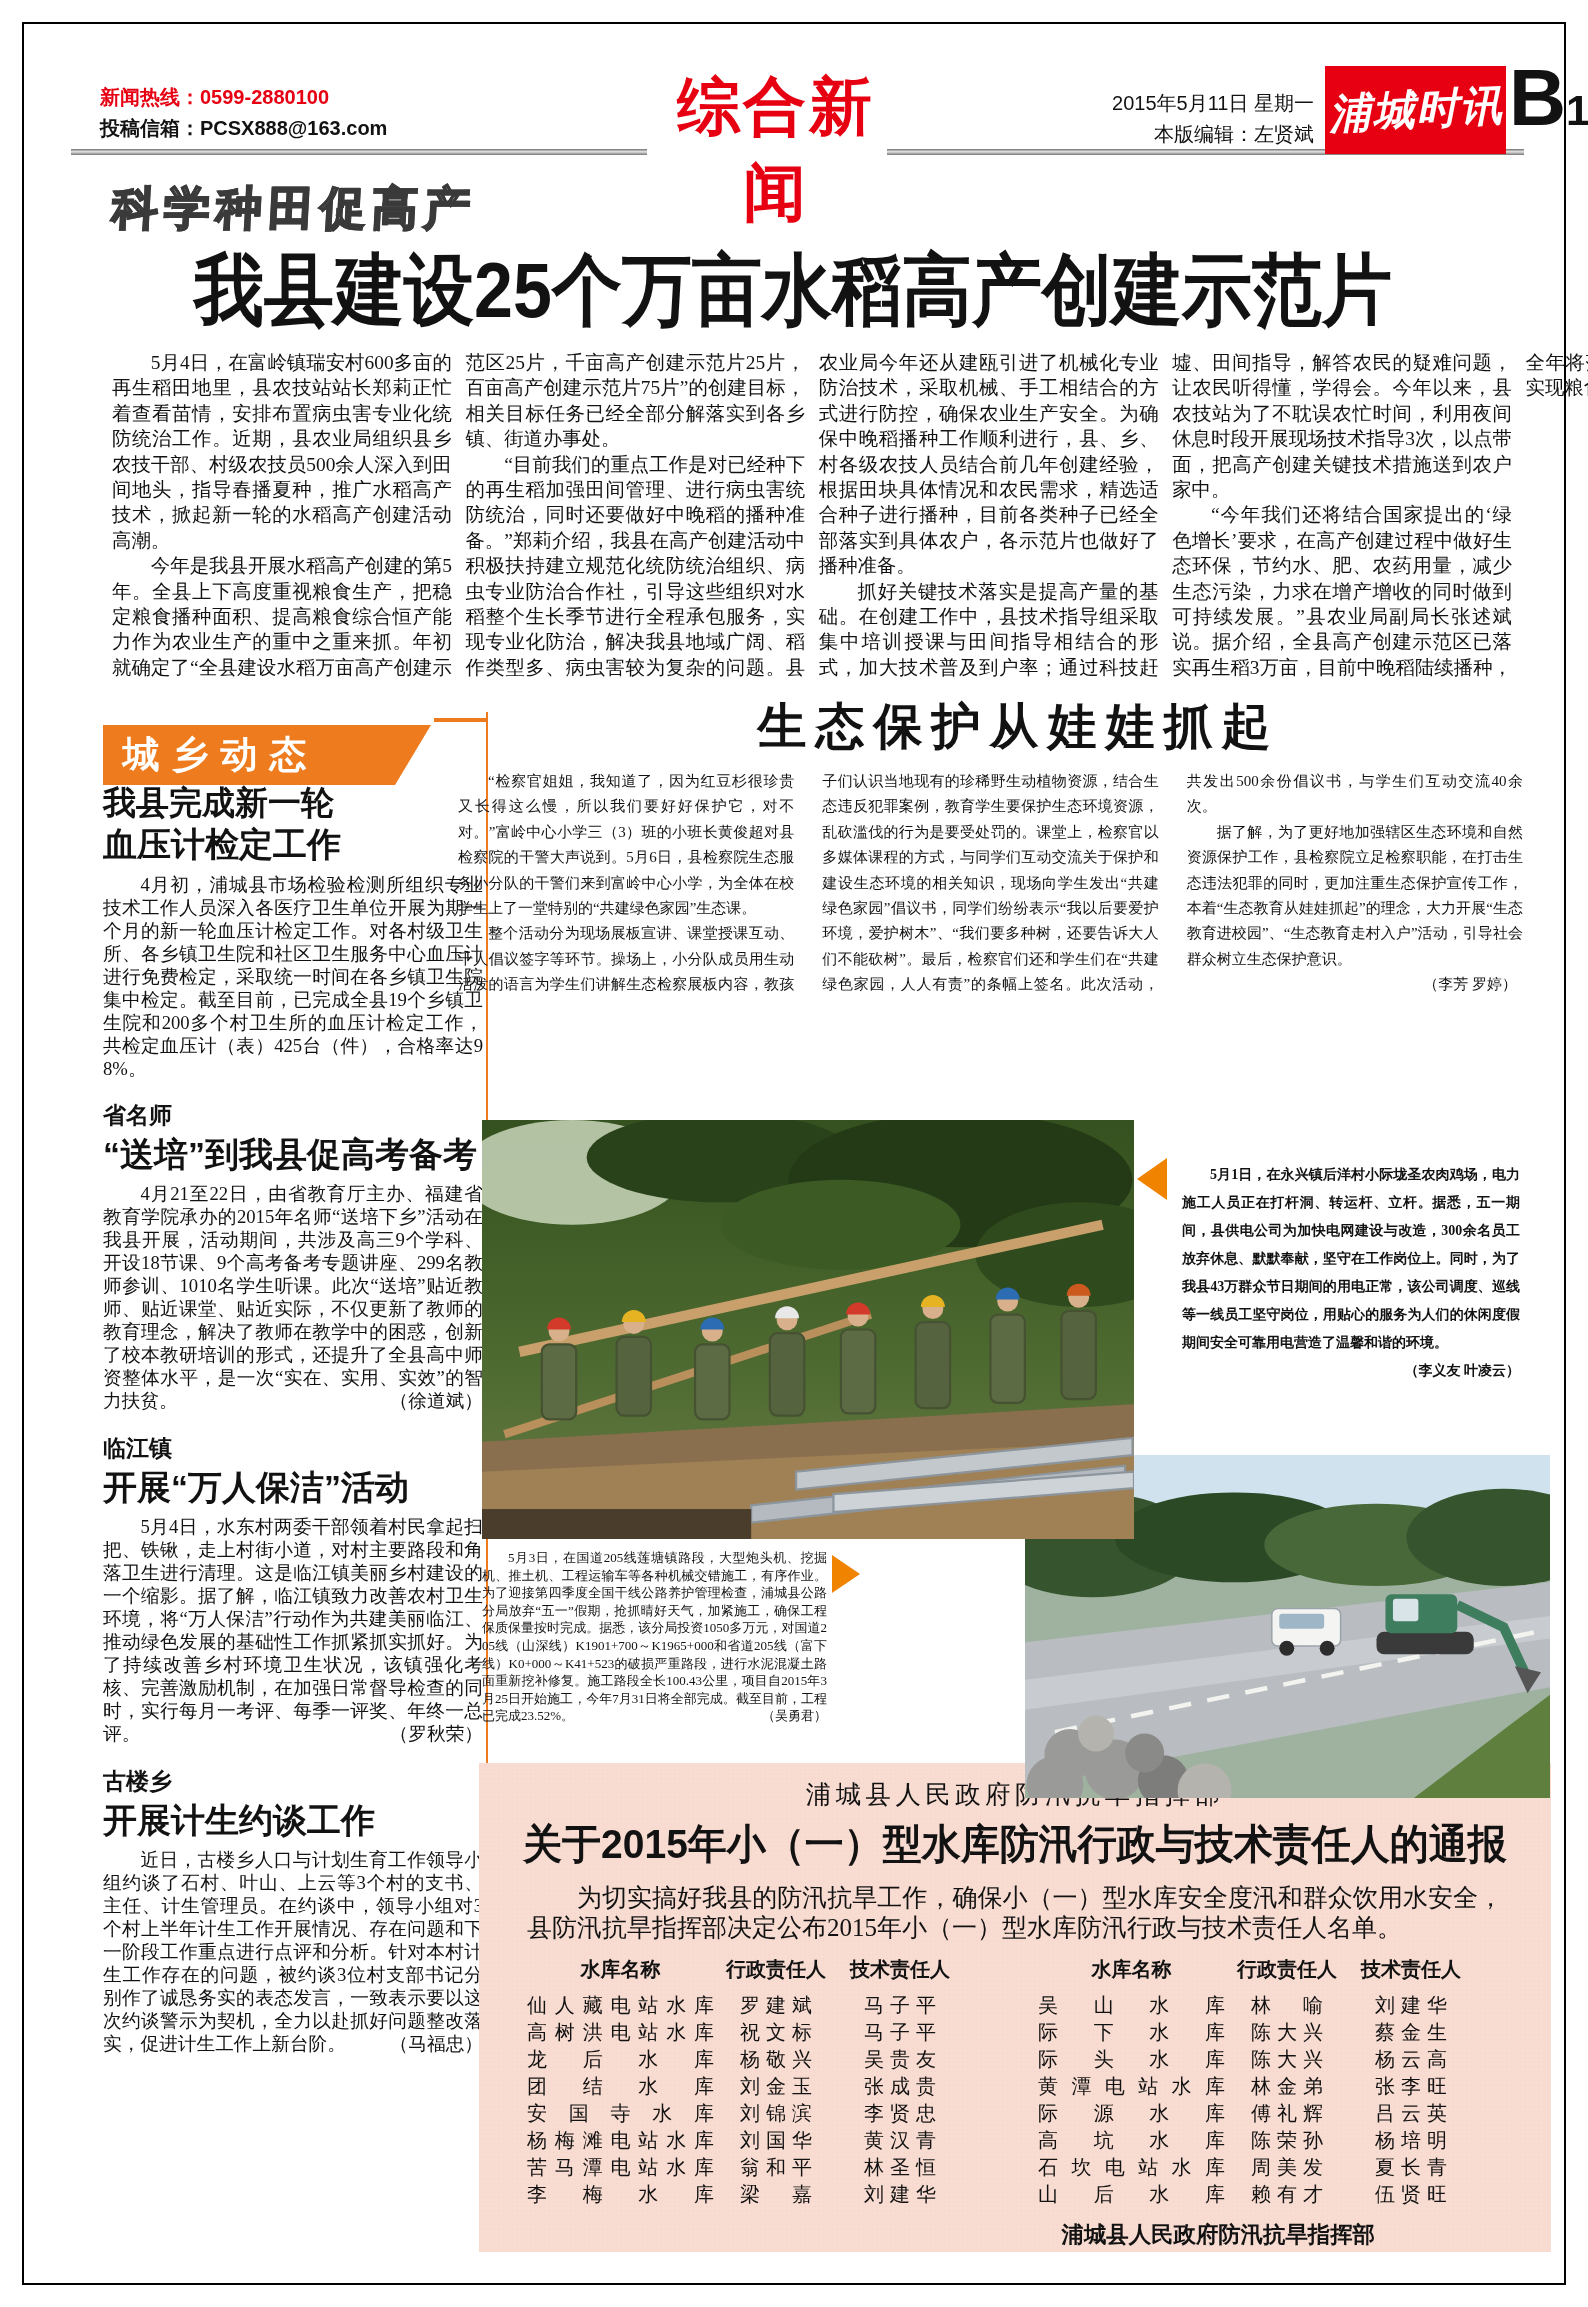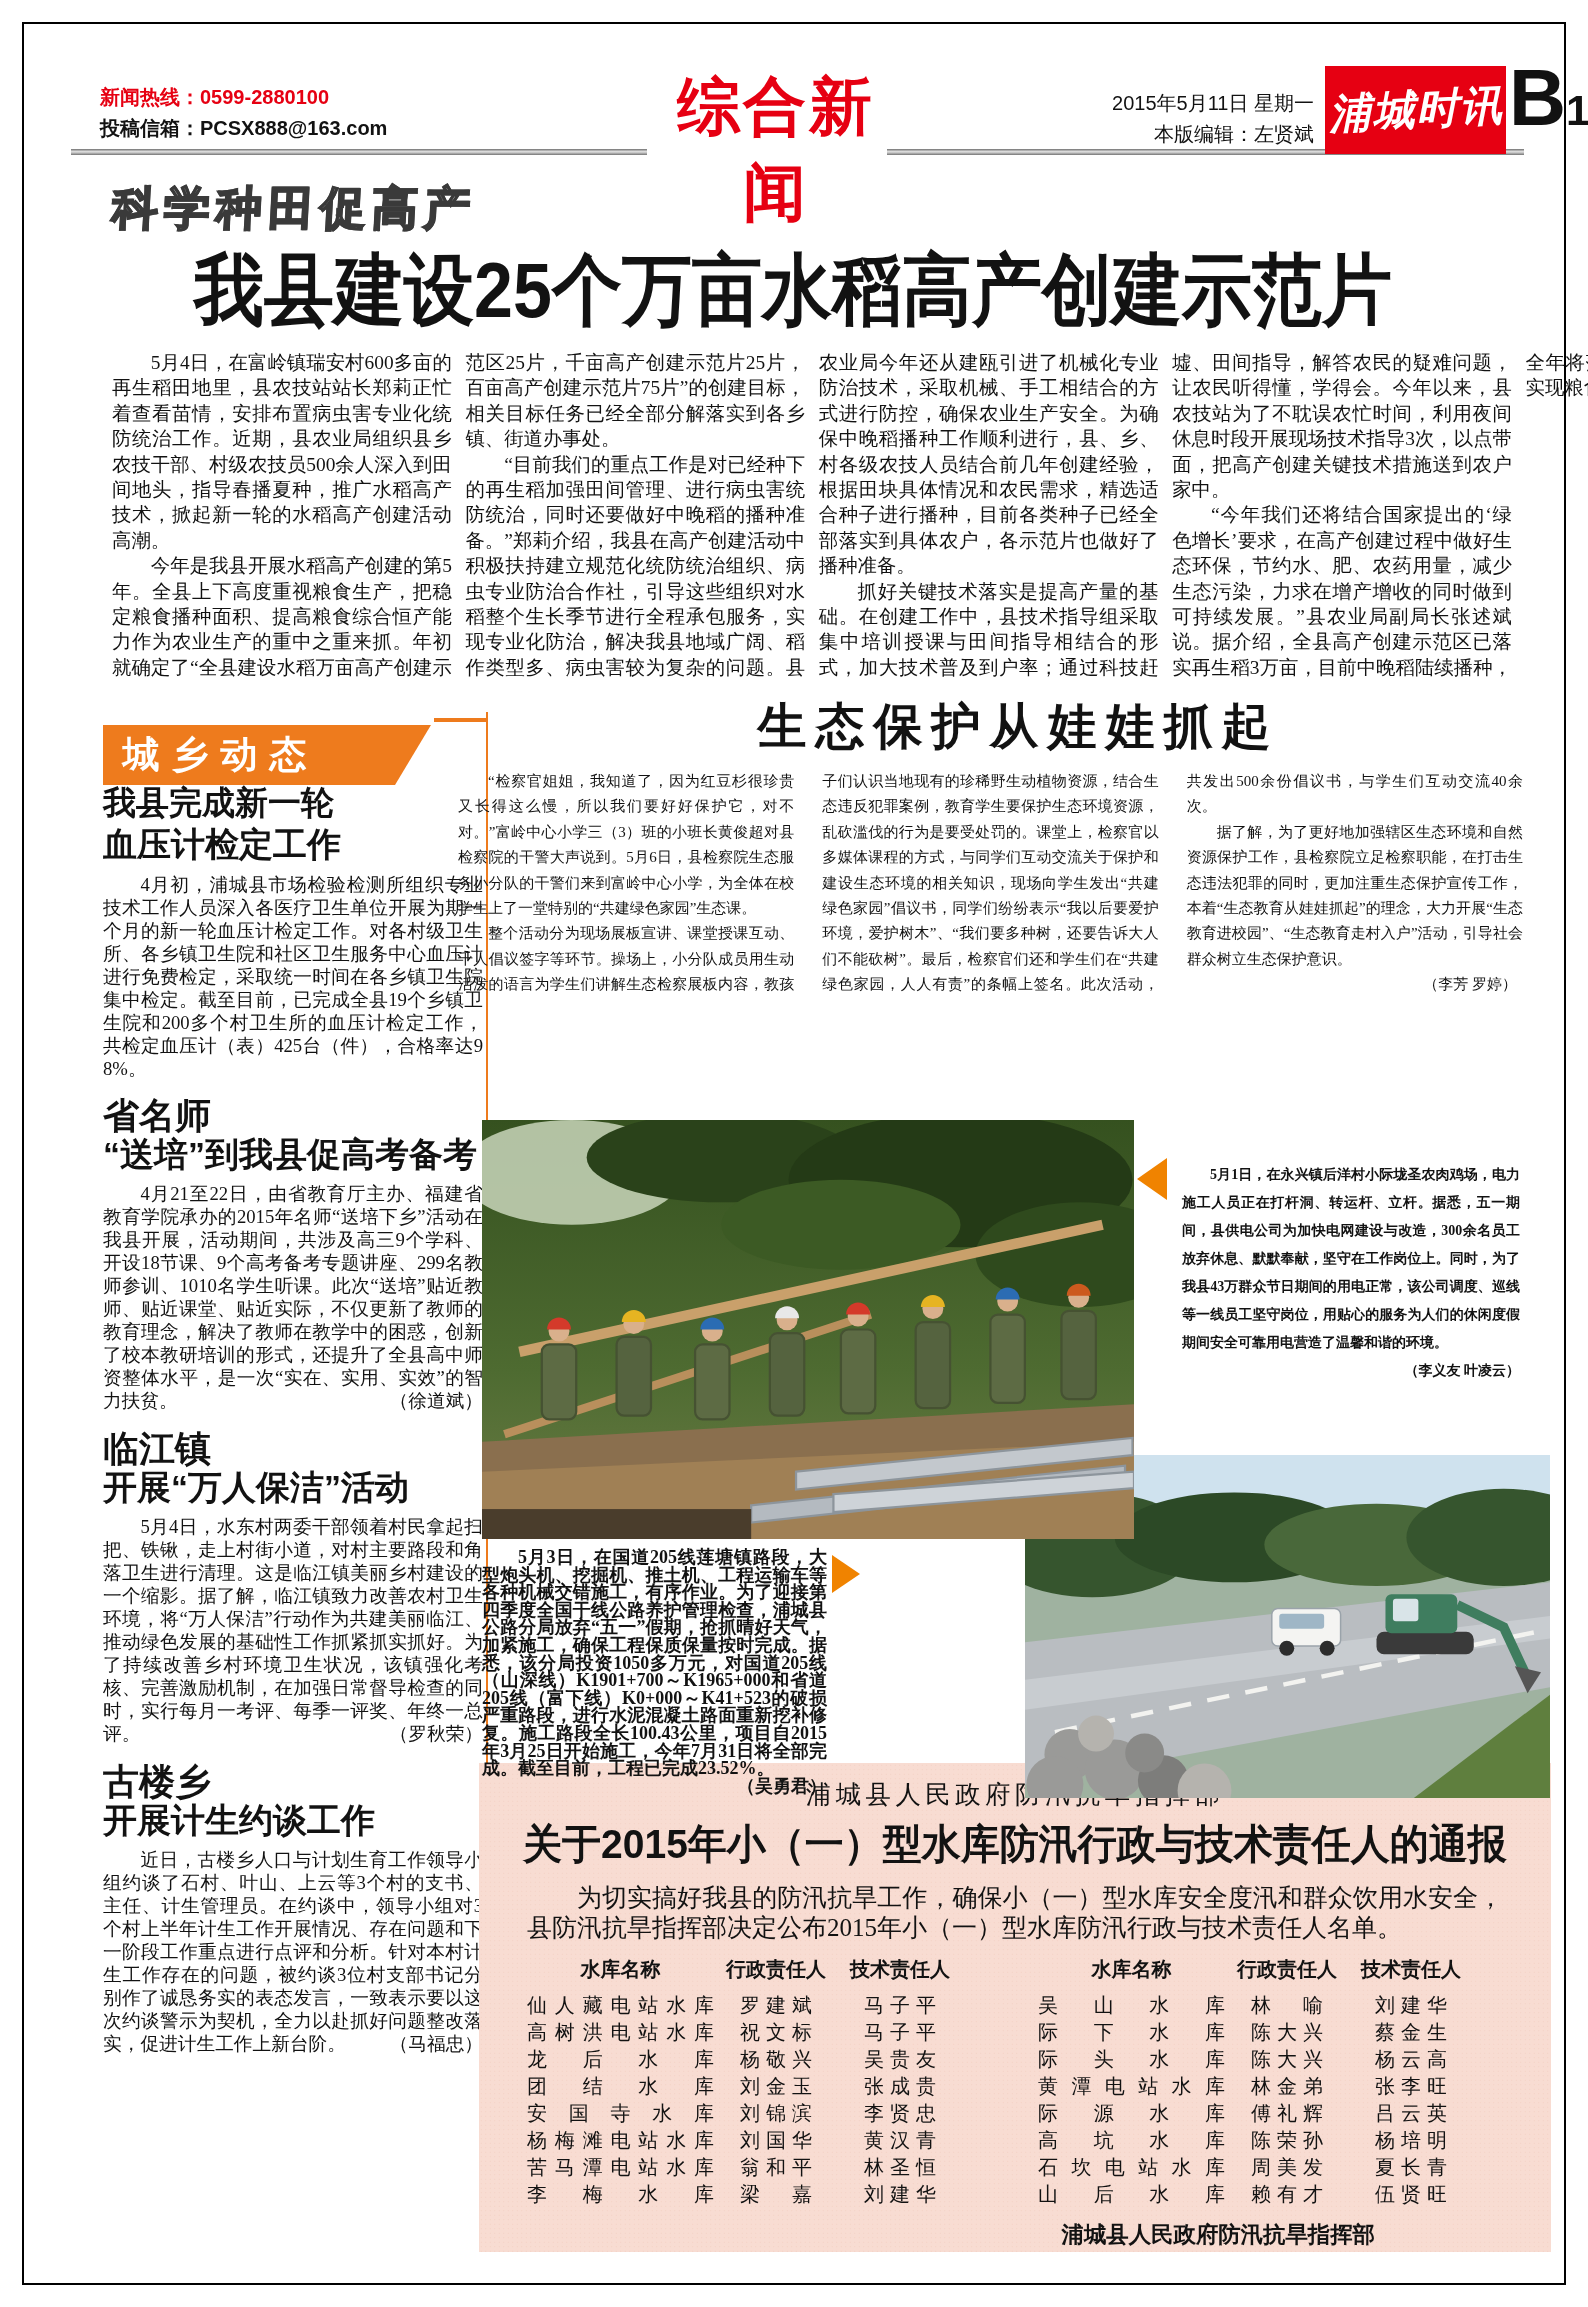--- a/index.html
+++ b/index.html
@@ -42,21 +42,21 @@
   
   .sidebar{position:absolute;left:103px;top:709px;width:380px;}
   .banner{position:relative;height:60px;}
   .banner-bg{position:absolute;left:0;top:16px;width:328px;height:60px;background:#ee7b1d;
              clip-path:polygon(0 0,100% 0,calc(100% - 36px) 100%,0 100%);display:flex;align-items:center;}
   .banner-bg span{color:#fff;font-size:37px;font-weight:900;letter-spacing:12px;padding-left:19.4px;
                   font-family:"Liberation Sans",sans-serif;}
   .banner-line{position:absolute;left:331px;right:-4.5px;top:9px;height:3.7px;background:#ee7b1d;}
   .s-article{margin-top:19.4px;}
   .s-article.first{margin-top:15px;}
-  .s-kicker{font-size:36px;font-weight:600;line-height:34px;}
+  .s-kicker{font-size:23px;font-weight:600;line-height:34px;}
   .s-title1{font-size:33px;font-weight:600;line-height:39px;}
   .s-title{font-size:34px;font-weight:900;line-height:42px;margin-bottom:7.5px;
            font-family:"Liberation Sans","DejaVu Sans",sans-serif;}
   .s-body{font-size:18.7px;line-height:23px;text-align:justify;text-justify:inter-character;
           word-break:break-all;text-indent:2em;margin:0;}
   .ib{float:right;}
   .vrule{position:absolute;left:486px;top:712px;width:2.2px;height:1538px;background:#ee7b1d;}
 
   
   .eco-headline{position:absolute;left:486px;top:694px;width:1065px;text-align:center;
@@ -70,21 +70,21 @@
   .photo2{position:absolute;left:1025px;top:1455px;width:525px;height:343px;z-index:1;}
   .photo1 svg,.photo2 svg{display:block;width:100%;height:100%;}
   .arrow-left{position:absolute;left:1137px;top:1158px;width:0;height:0;z-index:3;
               border-top:21px solid transparent;border-bottom:21px solid transparent;border-right:30px solid #f08300;}
   .arrow-right{position:absolute;left:832px;top:1555px;width:0;height:0;z-index:3;
                border-top:19.4px solid transparent;border-bottom:19.4px solid transparent;border-left:28px solid #f08300;}
   .caption1{position:absolute;left:1182px;top:1161px;width:338px;font-size:14px;line-height:28px;font-weight:600;
             text-align:justify;text-justify:inter-character;word-break:break-all;}
   .caption1 p{margin:0;text-indent:2em;}
   .cap-byline{text-align:right;font-weight:600;}
-  .caption2{position:absolute;left:482px;top:1549px;width:345px;font-size:18px;line-height:17.6px;font-weight:700;
+  .caption2{position:absolute;left:482px;top:1549px;width:345px;font-size:13px;line-height:17.6px;font-weight:400;
             text-align:justify;text-justify:inter-character;word-break:break-all;z-index:2;}
   .caption2 p{margin:0;text-indent:2em;}
 
   
   .notice{position:absolute;left:479px;top:1763px;width:1072px;height:489px;background:#f8dcd2;z-index:0;
           background-image:radial-gradient(#f3cfc0 0.7px,transparent 0.7px);background-size:4.5px 4.5px;}
   .notice-org{text-align:center;font-size:25.4px;margin-top:15px;letter-spacing:4.5px;}
   .notice-title{text-align:center;font-size:39px;font-weight:900;margin-top:4.5px;transform:scaleY(1.05);
                 font-family:"Liberation Sans","DejaVu Sans",sans-serif;}
   .notice-intro{margin:12px 48px 0;font-size:25px;line-height:30px;text-indent:2em;

